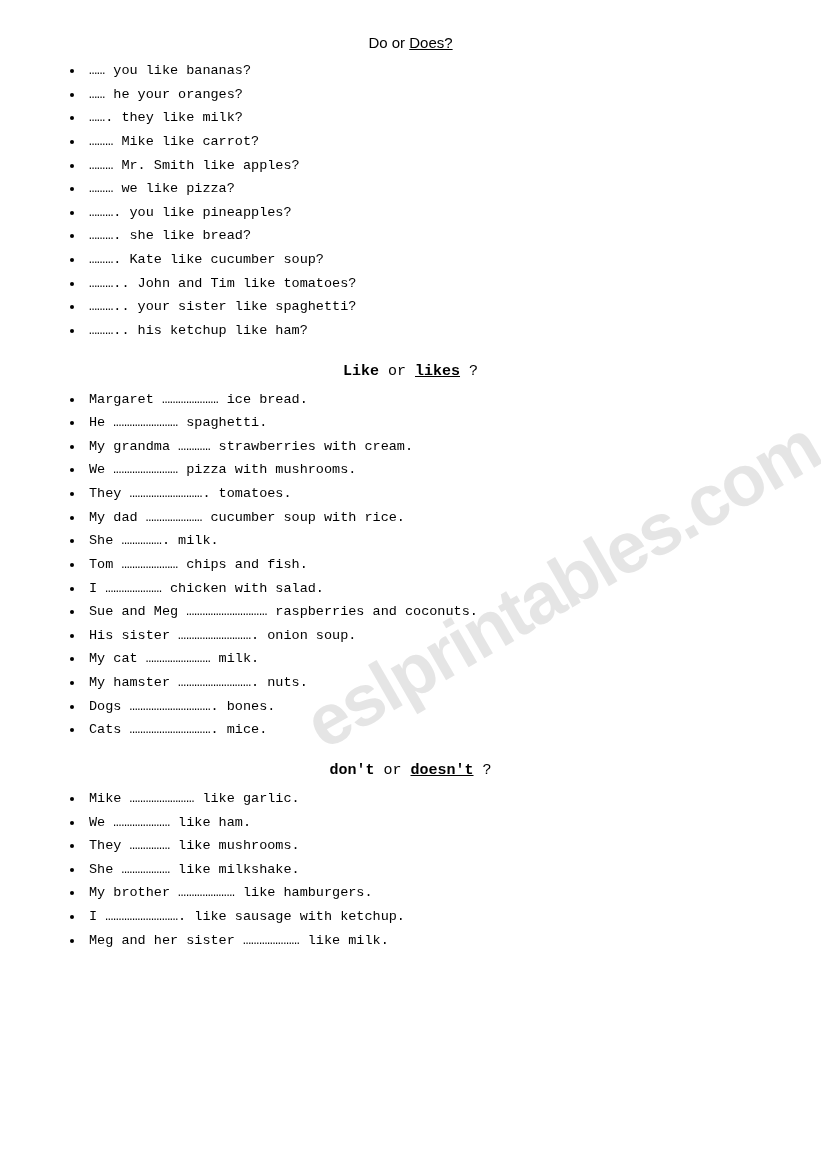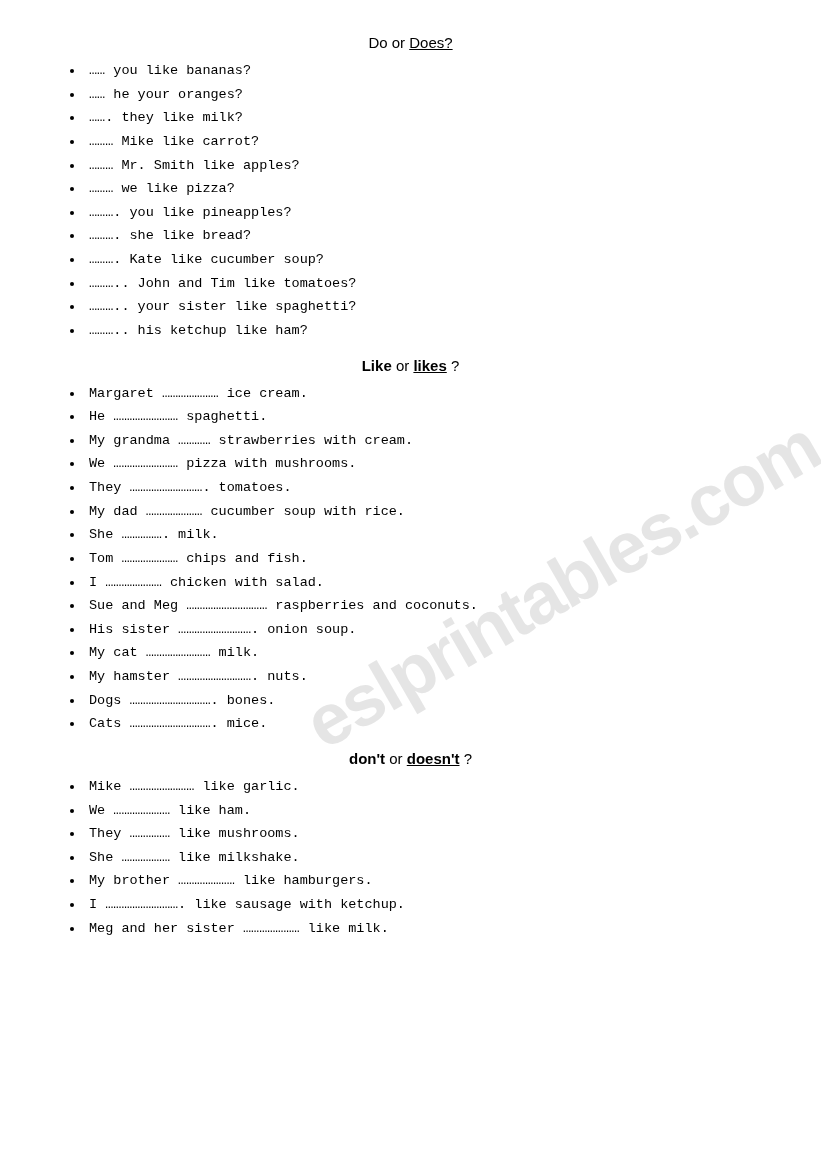--- a/index.html
+++ b/index.html
@@ -56,21 +56,22 @@
       font-size: 13.5px;
       font-family: 'Courier New', Courier, monospace;
       line-height: 1.75;
     }
 
     ul li {
       padding-left: 5px;
     }
 
     .section-gap {
-      margin-top: 14px;
+      margin-top: 20px;
+      font-family: Liberation Mono, monospace;
     }
   </style>
 </head>
 <body>
 
 <div class="page">
 
   <div class="watermark">eslprintables.com</div>
 
   <div class="section-title">
@@ -95,21 +96,21 @@
   </ul>
 
   <div class="section-title section-gap">
     <strong><span>Like</span></strong>
     <span> or </span>
     <strong><span style="text-decoration:underline;">likes</span></strong>
     <span> ?</span>
   </div>
 
   <ul>
-    <li>Margaret ………………… ice cream.</li>
+    <li>Margaret ………………… ice bread.</li>
     <li>He …………………… spaghetti.</li>
     <li>My grandma ………… strawberries with cream.</li>
     <li>We …………………… pizza with mushrooms.</li>
     <li>They ………………………. tomatoes.</li>
     <li>My dad ………………… cucumber soup with rice.</li>
     <li>She ……………. milk.</li>
     <li>Tom ………………… chips and fish.</li>
     <li>I ………………… chicken with salad.</li>
     <li>Sue and Meg ………………………… raspberries and coconuts.</li>
     <li>His sister ………………………. onion soup.</li>

